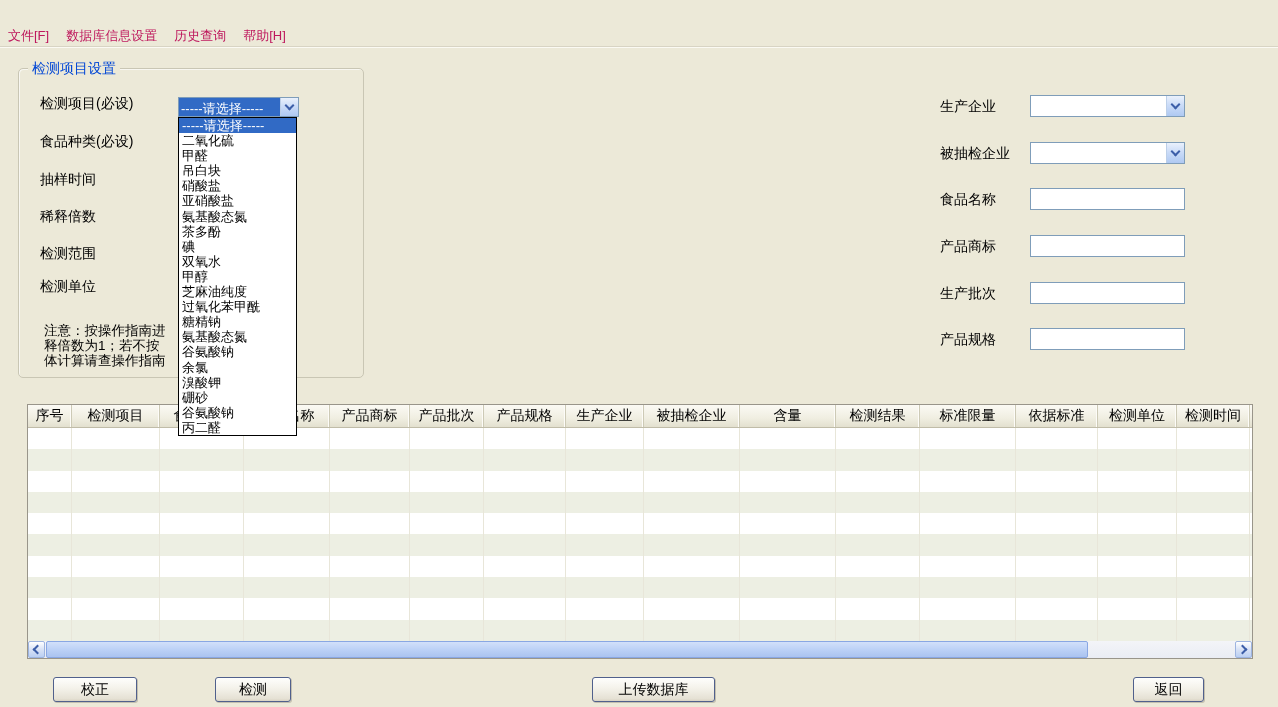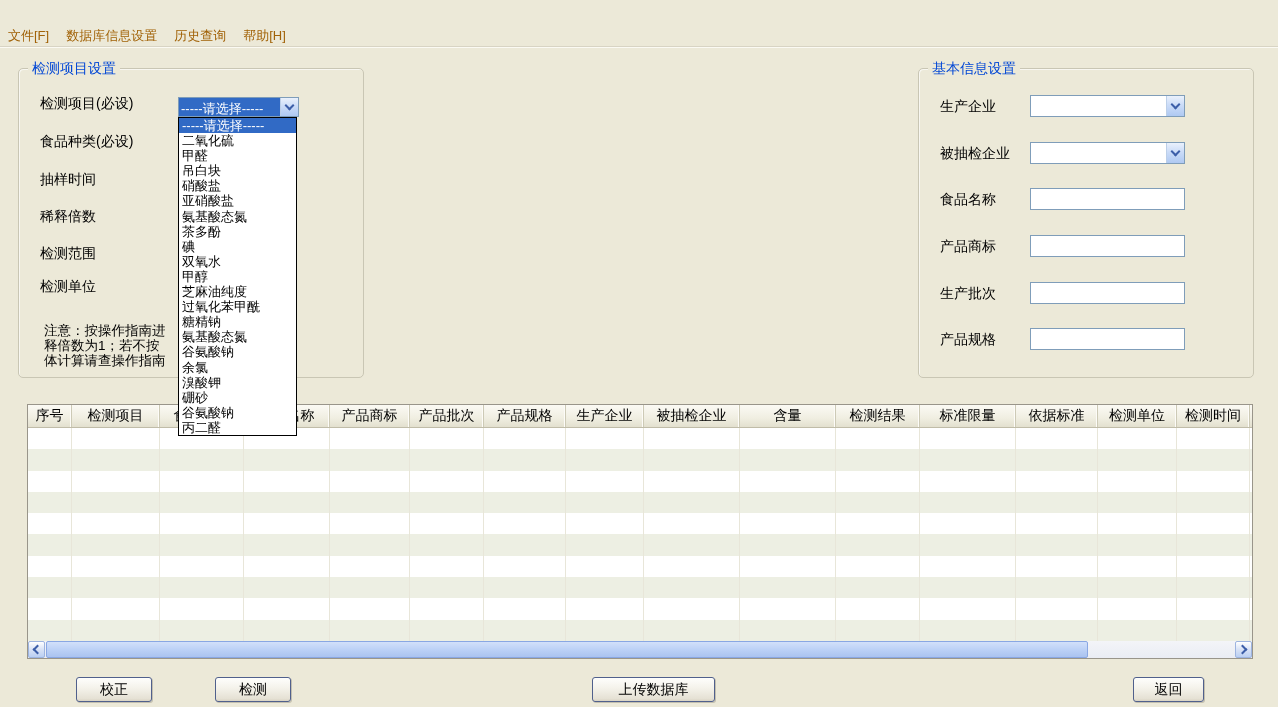--- a/index.html
+++ b/index.html
@@ -23,21 +23,21 @@
   .btn-close{left:1257px;background:linear-gradient(180deg,#F2A18F 0%,#DE4F33 40%,#BE3215 100%);}
   .glyph-min{width:9px;height:3px;background:#fff;margin-top:9px;}
   .glyph-restore{position:relative;width:11px;height:10px;display:block;}
   .gr-a{position:absolute;right:0;top:0;width:6px;height:5px;border:1px solid #fff;border-top-width:2px;}
   .gr-b{position:absolute;left:0;bottom:0;width:6px;height:5px;border:1px solid #fff;border-top-width:2px;
     background:linear-gradient(180deg,#5F8BE8,#2E62D8);}
   .glyph-close{color:#fff;font-weight:bold;font-size:14px;line-height:1;margin-top:-1px;}
 
   
   .menubar{position:absolute;top:25px;left:0;right:0;height:21px;background:#ECE9D8;
-    display:flex;align-items:center;padding-left:8px;font-size:13px;color:#a16207;
+    display:flex;align-items:center;padding-left:8px;font-size:13px;color:#be185d;
     border-bottom:1px solid #D8D4C4;box-shadow:0 1px 0 #FBFAF3;}
   .menu-item{margin-right:17px;white-space:nowrap;}
 
   
   .groupbox{position:absolute;border:1px solid #C9C6B4;border-radius:5px;
     box-shadow:inset 1px 1px 0 rgba(255,255,255,.65);}
   .group-title{position:absolute;top:-9px;left:9px;background:#ECE9D8;padding:0 4px;
     color:#0046D5;font-size:14px;white-space:nowrap;}
   #group-detect{left:18px;top:68px;width:344px;height:308px;}
   #group-basic{left:918px;top:68px;width:334px;height:308px;}
@@ -132,23 +132,20 @@
     </span>
   </div>
 
   <div class="note" id="note">
       <div class="note-line">注意：按操作指南进</div>
       <div class="note-line">释倍数为1；若不按</div>
       <div class="note-line">体计算请查操作指南</div>
     </div>
 
 
-  <div class="groupbox" id="group-basic">
-    <span class="group-title">基本信息设置</span>
-  </div>
 
   <div class="dropdown" id="dropdown">
       <div class="dd-item selected">-----请选择-----</div>
       <div class="dd-item">二氧化硫</div>
       <div class="dd-item">甲醛</div>
       <div class="dd-item">吊白块</div>
       <div class="dd-item">硝酸盐</div>
       <div class="dd-item">亚硝酸盐</div>
       <div class="dd-item">氨基酸态氮</div>
       <div class="dd-item">茶多酚</div>
@@ -389,17 +386,17 @@
       </div>
     </div>
     <div class="field-label" style="left: 940px; top: 191px;">食品名称</div>
     <div class="textinput" style="left: 1030px; top: 188px; width: 155px; height: 22px;"></div>
     <div class="field-label" style="left: 940px; top: 238px;">产品商标</div>
     <div class="textinput" style="left: 1030px; top: 235px; width: 155px; height: 22px;"></div>
     <div class="field-label" style="left: 940px; top: 285px;">生产批次</div>
     <div class="textinput" style="left: 1030px; top: 282px; width: 155px; height: 22px;"></div>
     <div class="field-label" style="left: 940px; top: 331px;">产品规格</div>
     <div class="textinput" style="left: 1030px; top: 328px; width: 155px; height: 22px;"></div>
-    <div class="xp-btn" style="left: 76px; width: 76px;">校正</div>
+    <div class="xp-btn" style="left: 53px; width: 84px;">校正</div>
     <div class="xp-btn" style="left: 215px; width: 76px;">检测</div>
     <div class="xp-btn" style="left: 592px; width: 123px;">上传数据库</div>
     <div class="xp-btn" style="left: 1133px; width: 71px;">返回</div>
   </div>
 
 </body></html>

